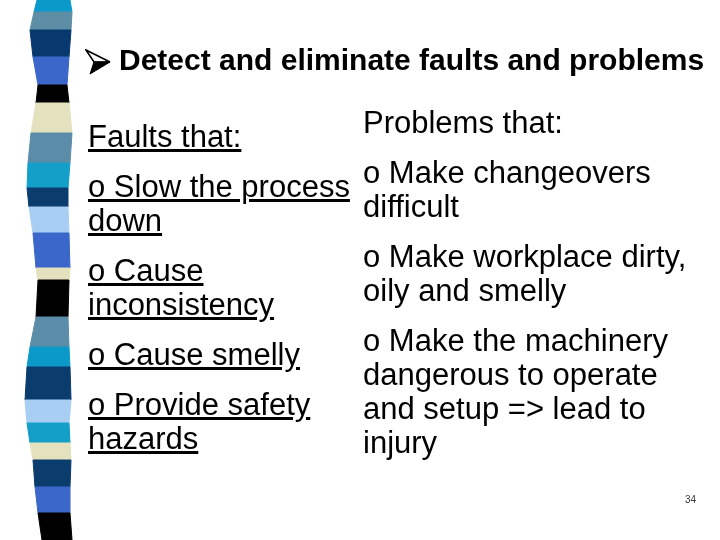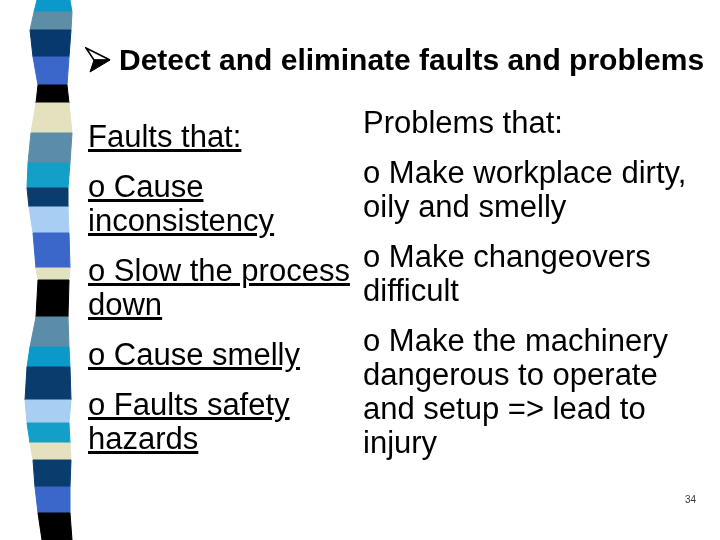--- a/index.html
+++ b/index.html
@@ -20,21 +20,21 @@
     position: absolute;
     left: 0;
     top: 0;
   }
   .slide-title {
     position: absolute;
     left: 85px;
     top: 42px;
     width: 630px;
     display: flex;
-    align-items: flex-start;
+    align-items: center;
     font-size: 30px;
     font-weight: bold;
     line-height: 36px;
     letter-spacing: 0px;
     white-space: nowrap;
   }
   .title-bullet {
     width: 27px;
     height: 27px;
     margin-top: 5px;
@@ -103,28 +103,28 @@
   <div class="slide-title">
     <svg class="title-bullet" viewBox="0 0 27 27">
       <polygon points="1,1 25,13 9,13" fill="#ffffff" stroke="#000000" stroke-width="1.6" stroke-linejoin="miter"></polygon>
       <polygon points="9,13 25,13 5,25" fill="#000000" stroke="#000000" stroke-width="1" stroke-linejoin="miter"></polygon>
     </svg>
     <span>Detect and eliminate faults and problems</span>
   </div>
 
   <div class="col col-left">
     <p>Faults that:</p>
+    <p>o Slow the process down</p>
     <p>o Cause inconsistency</p>
-    <p>o Slow the process down</p>
     <p>o Cause smelly</p>
-    <p>o Faults safety hazards</p>
+    <p>o Provide safety hazards</p>
   </div>
 
   <div class="col col-right">
     <p>Problems that:</p>
+    <p>o Make changeovers difficult</p>
     <p>o Make workplace dirty, oily and smelly</p>
-    <p>o Make changeovers difficult</p>
     <p>o Make the machinery dangerous to operate and setup =&gt; lead to injury</p>
   </div>
 
   <div class="page-number">34</div>
 
 </div>
 
 </body></html>

